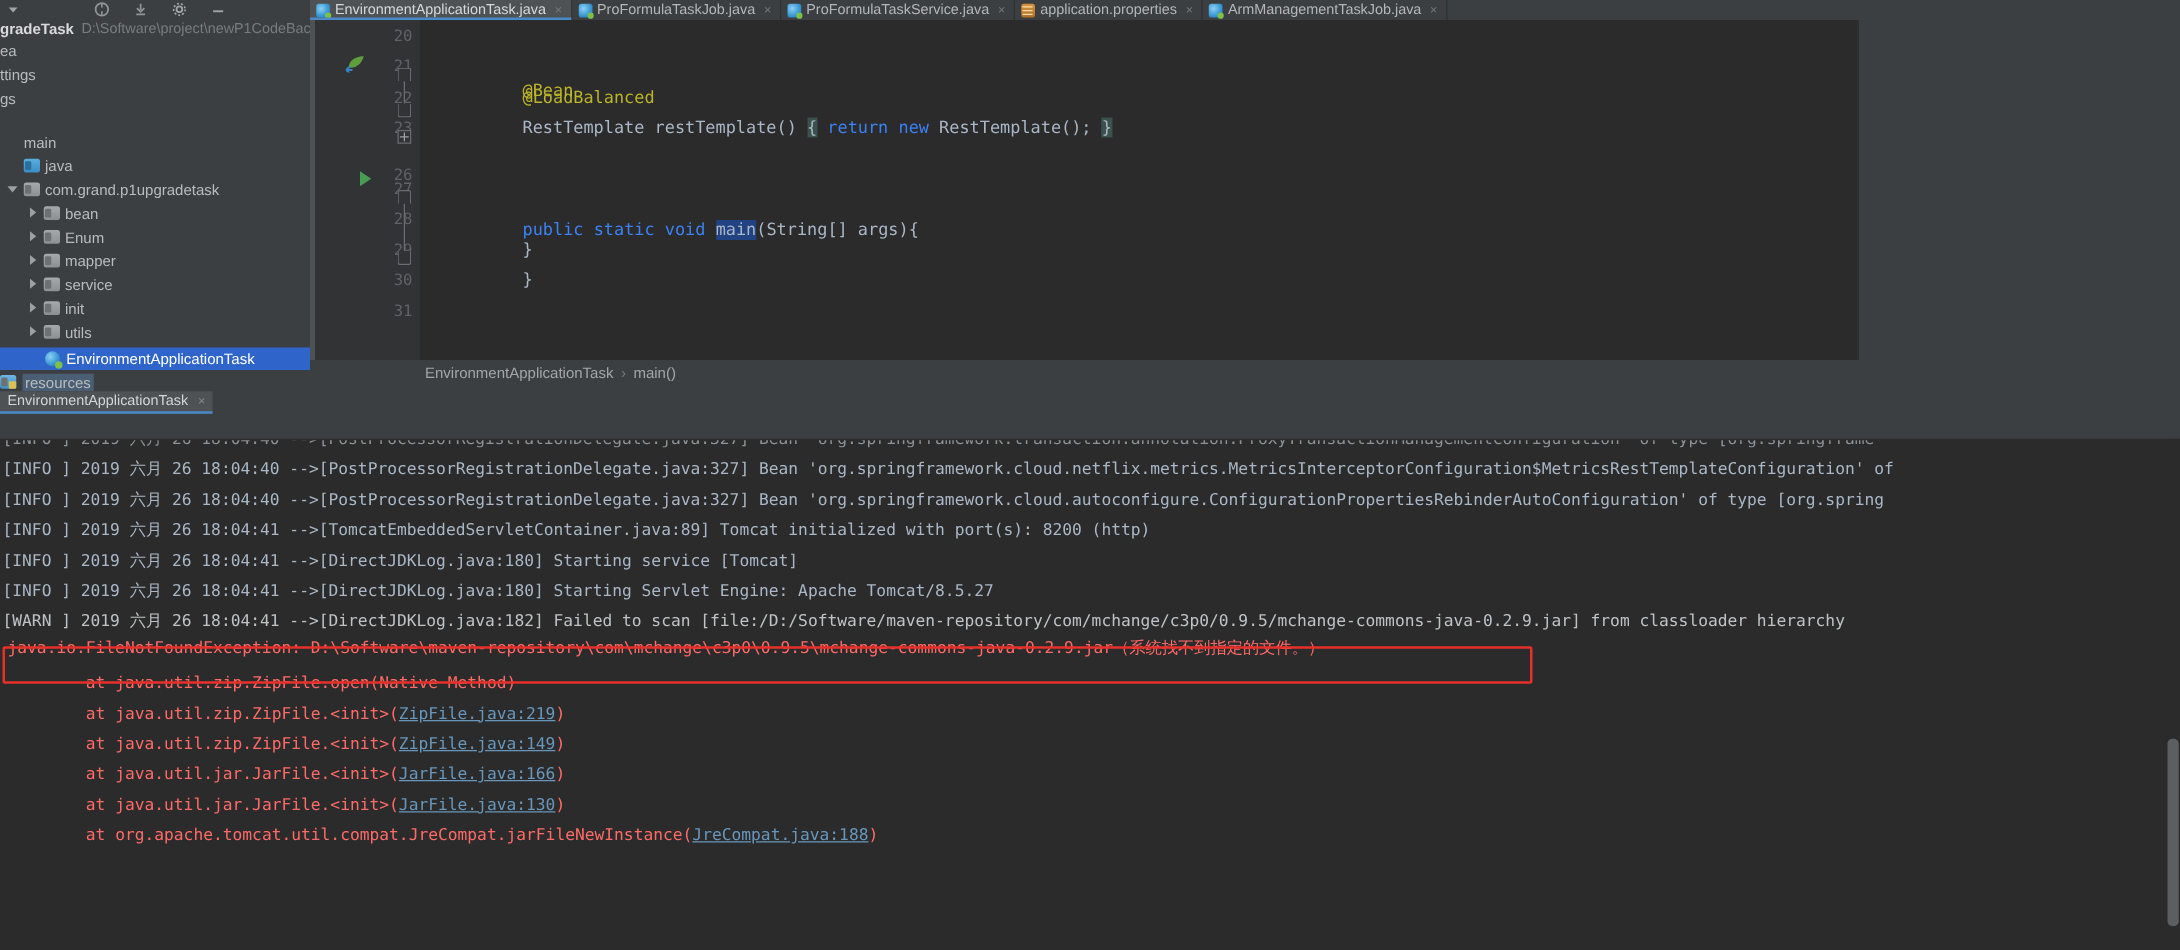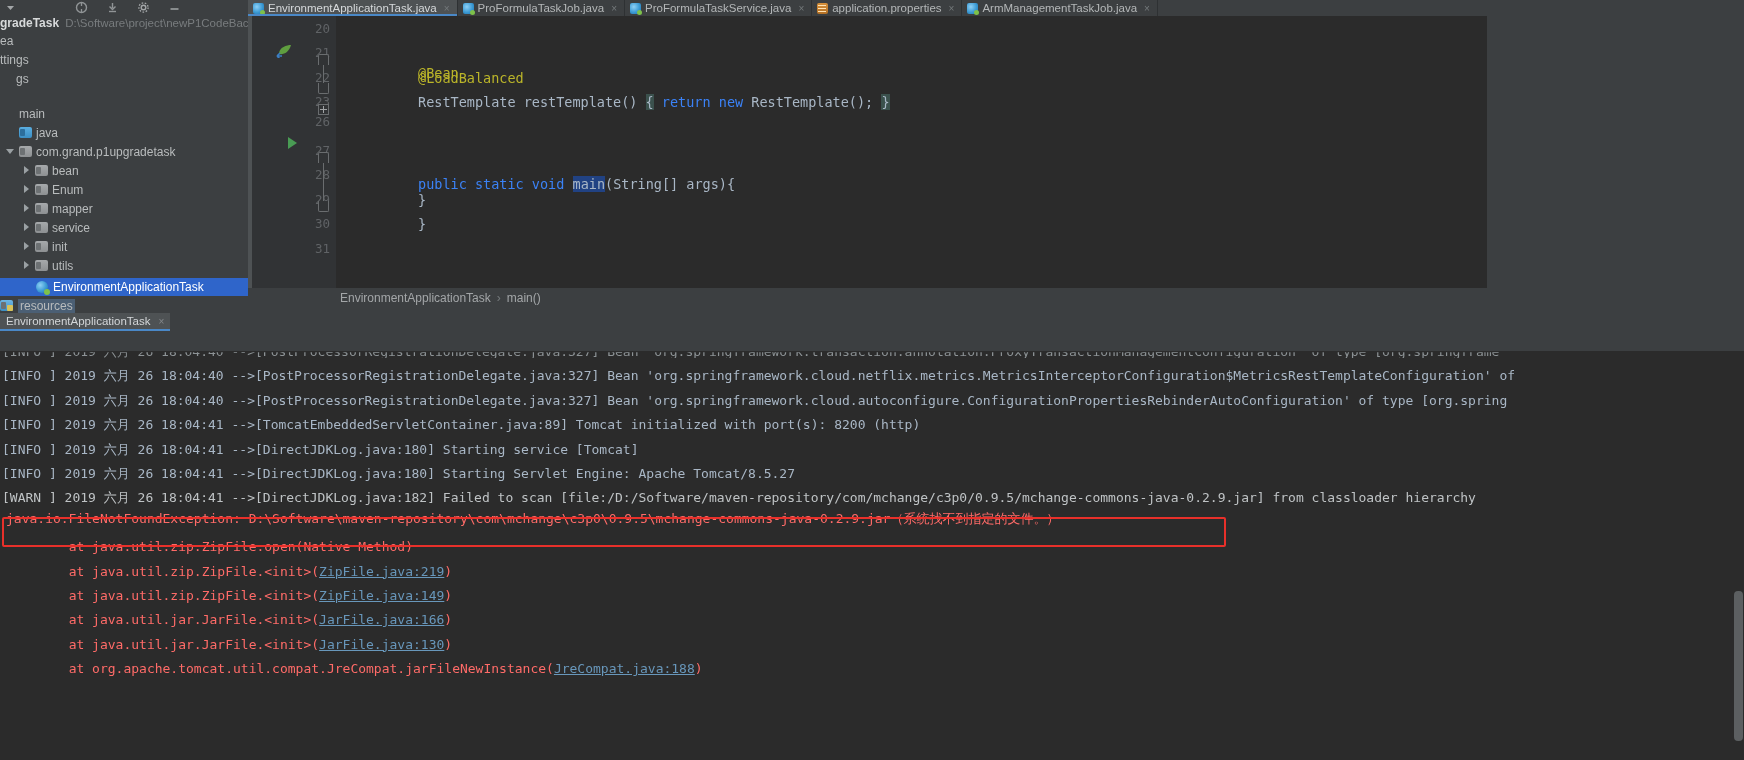--- a/index.html
+++ b/index.html
@@ -309,21 +309,21 @@
     <div class="proj-header">
       <span class="pname">gradeTask</span>
       <span class="ppath">D:\Software\project\newP1CodeBac</span>
     </div>
     <div class="tree-row" style="padding-left:0">
       <span>ea</span>
     </div>
     <div class="tree-row" style="padding-left:0">
       <span>ttings</span>
     </div>
-    <div class="tree-row" style="padding-left:16px">
+    <div class="tree-row" style="padding-left:0">
       <span>gs</span>
     </div>
     <div id="treeHost" style="margin-top:16px">
         <div class="tree-row ind-1">
           <span class="arrow "></span>
           <span>main</span>
         </div>
         <div class="tree-row ind-1">
           <span class="arrow "></span>
           <span class="fold blue"></span>
@@ -376,21 +376,21 @@
     <span class="res-hl">resources</span>
   </div>
 
   <div class="editor">
     <div class="ed-leftstripe"></div>
     <div class="gutter" id="gutterHost">
         <span class="ln" style="top: 7px;">20</span>
         <span class="ln" style="top: 31.4px;">21</span>
         <span class="ln" style="top: 55.8px;">22</span>
         <span class="ln" style="top: 80.2px;">23</span>
-        <span class="ln" style="top: 100px;">26</span>
+        <span class="ln" style="top: 118px;">26</span>
         <span class="ln" style="top: 129px;">27</span>
         <span class="ln" style="top: 153.4px;">28</span>
         <span class="ln" style="top: 177.8px;">29</span>
         <span class="ln" style="top: 202.2px;">30</span>
         <span class="ln" style="top: 226.6px;">31</span>
       </div>
     <div class="caret-line" style="top:126px"></div>
     <div class="code-canvas" id="codeHost">
         <div class="codeline" style="top: 7px; left: 82px;"></div>
         <div class="codeline" style="top: 31.4px; left: 82px; margin-top: 20px;"><span class="ann">@Bean</span></div>

